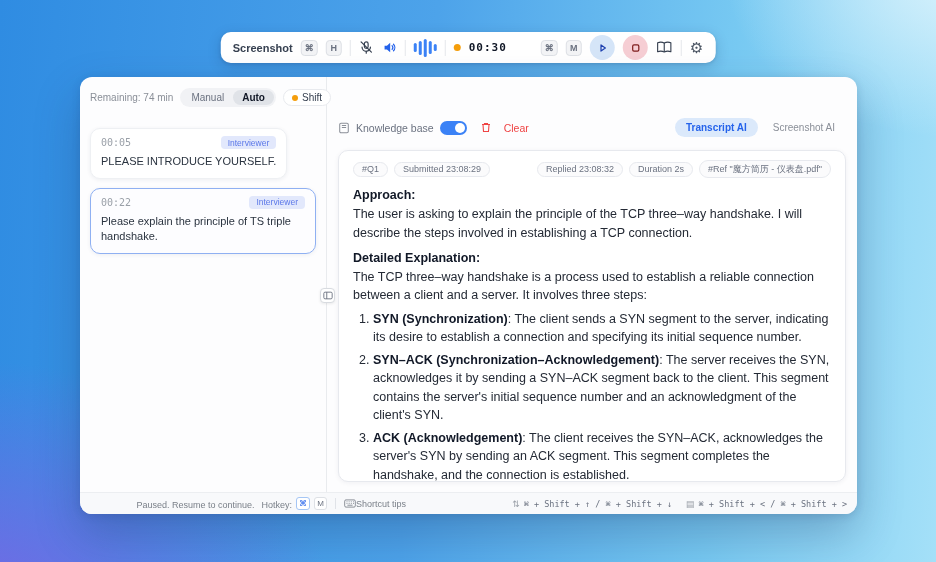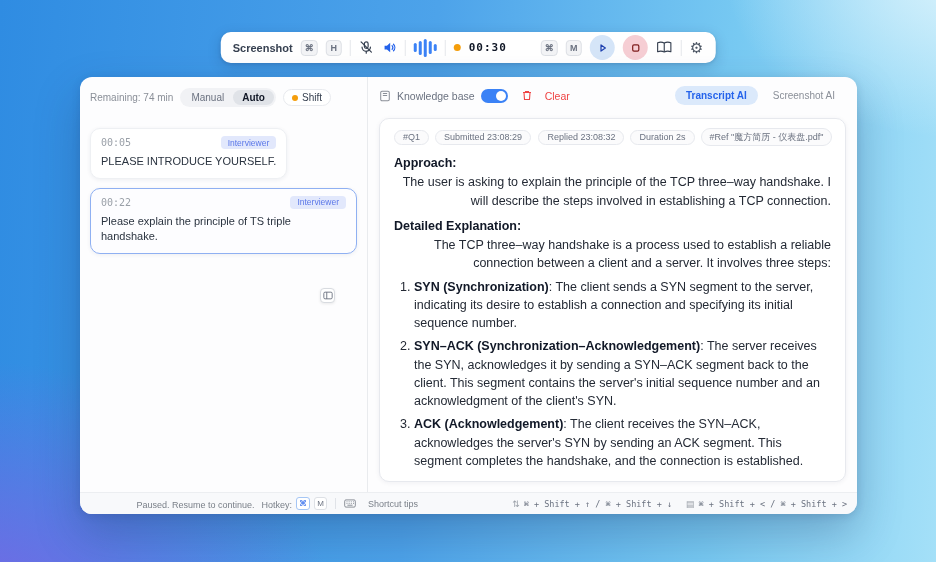--- a/index.html
+++ b/index.html
@@ -42,21 +42,21 @@
   
   .window {
     position:absolute; left:80px; top:77px; width:777px; height:437px;
     background:#fdfdfe; border-radius:12px; overflow:hidden;
     box-shadow:0 20px 45px rgba(25,45,95,.28), 0 2px 8px rgba(25,45,95,.15);
     display:flex; flex-direction:column;
   }
   .content { flex:1; display:flex; min-height:0; position:relative; }
 
   
-  .left { width:288px; border-right:1px solid #e9ebee; padding:11px 10px; display:flex; flex-direction:column; }
+  .left { width:247px; border-right:1px solid #e9ebee; padding:11px 10px; display:flex; flex-direction:column; }
   .left-header { display:flex; align-items:center; gap:7px; }
   .remaining { font-size:10px; color:#8a8f98; white-space:nowrap; }
   .segmented { display:flex; background:#f1f2f5; border-radius:13px; padding:2px; }
   .seg { border:none; background:transparent; font-size:10px; color:#6b7280; padding:2px 9px; border-radius:11px; cursor:pointer; font-family:inherit; }
   .seg.active { background:#e0e3e8; color:#111827; font-weight:700; }
   .status-pill { display:inline-flex; align-items:center; gap:4px; border:1px solid #e8eaee; background:#ffffff; border-radius:12px; padding:2px 8px; font-size:10px; color:#374151; }
   .status-dot { width:6px; height:6px; border-radius:50%; background:#f59e0b; }
   .msg-list { margin-top:21px; display:flex; flex-direction:column; gap:9px; }
   .msg {
     background:#ffffff; border:1px solid #eef0f3; border-radius:10px;
@@ -71,21 +71,21 @@
 
   
   .collapse-handle {
     position:absolute; left:240px; top:211px; width:15px; height:15px;
     background:#ffffff; border:1px solid #d8dbe0; border-radius:4px;
     display:flex; align-items:center; justify-content:center; cursor:pointer; z-index:3;
     box-shadow:0 1px 3px rgba(0,0,0,.08);
   }
 
   
-  .right { flex:1; display:flex; flex-direction:column; min-width:0; padding:9px 11px 10px; }
+  .right { flex:1; display:flex; flex-direction:column; min-width:0; padding:9px 11px 10px;margin-top:32px; }
   .right-header { display:flex; align-items:center; justify-content:space-between; }
   .rh-left { display:flex; align-items:center; gap:6px; }
   .kb-label { font-size:10.5px; color:#6b7280; }
   .toggle { position:relative; width:27px; height:14px; border-radius:7px; background:#3b82f6; cursor:pointer; display:inline-block; }
   .toggle::after { content:""; position:absolute; right:2px; top:2px; width:10px; height:10px; border-radius:50%; background:#fff; }
   .clear-btn { display:flex; align-items:center; gap:13px; font-size:10.5px; color:#ef4444; background:none; border:none; cursor:pointer; font-family:inherit; margin-left:8px; }
   .rh-right { display:flex; align-items:center; gap:4px; }
   .tab { border:none; background:transparent; font-size:10px; color:#8a8f98; padding:4px 11px; border-radius:13px; cursor:pointer; font-family:inherit; white-space:nowrap; }
   .tab.active { background:#dbe9fb; color:#2563eb; font-weight:700; }
 
@@ -96,35 +96,35 @@
   }
   .ac-head { display:flex; align-items:center; justify-content:space-between; gap:8px; flex-wrap:nowrap;text-align:right; }
   .ac-group { display:flex; align-items:center; gap:6px; min-width:0; }
   .meta-pill {
     border:1px solid #e7e9ee; background:#fbfbfc; color:#6b7280;
     font-size:9px; padding:1.5px 8px; border-radius:9px; white-space:nowrap;
   }
   .ac-body { margin-top:8px; font-size:12.5px; line-height:1.46; color:#242a35; }
   .ac-body h4 { font-size:12.5px; color:#111827; font-weight:700; margin-top:7px; }
   .ac-body h4:first-child { margin-top:0; }
-  .ac-body p { margin-top:1px;text-align:right; }
+  .ac-body p { margin-top:1px; }
   .ac-body strong { color:#111827; }
   .ac-body ol { margin:5px 0 2px; padding-left:20px; }
   .ac-body li { margin-bottom:5px; }
 
   
   .footer {
     height:22px; border-top:1px solid #eceef1; background:#f8f9fb;
     display:flex; align-items:center; font-size:9px; color:#7a8089; padding:0 10px; gap:8px;
   }
   .f-left { width:237px; display:flex; align-items:flex-end; justify-content:flex-end; gap:4px; white-space:nowrap; }
   .f-key { min-width:13px; height:13px; padding:0 2px; font-size:8px; border-radius:3px; display:inline-flex; align-items:center; justify-content:center; background:#fff; border:1px solid #dde0e5; color:#6b7280; }
   .f-key.accent { border-color:#a5c6f5; color:#2563eb; }
   .f-div { width:1px; height:11px; background:#e0e3e8; }
-  .f-tips { display:flex; align-items:center; gap:12px; cursor:pointer; }
+  .f-tips { display:flex; align-items:center; gap:0; cursor:pointer; }
   .f-shortcuts { margin-left:auto; display:flex; align-items:center; gap:14px; font-family:"DejaVu Sans Mono", monospace; font-size:8.5px; color:#6b7280; white-space:nowrap; }
   .f-sc { display:flex; align-items:center; gap:4px; }
   .f-sc .g-icon { color:#9aa0a8; font-size:9px; font-family:"Liberation Sans", sans-serif; }
   svg { display:block; }
 </style>
 </head>
 <body>
 
 <div class="toolbar">
   <span class="tb-label">Screenshot</span>

